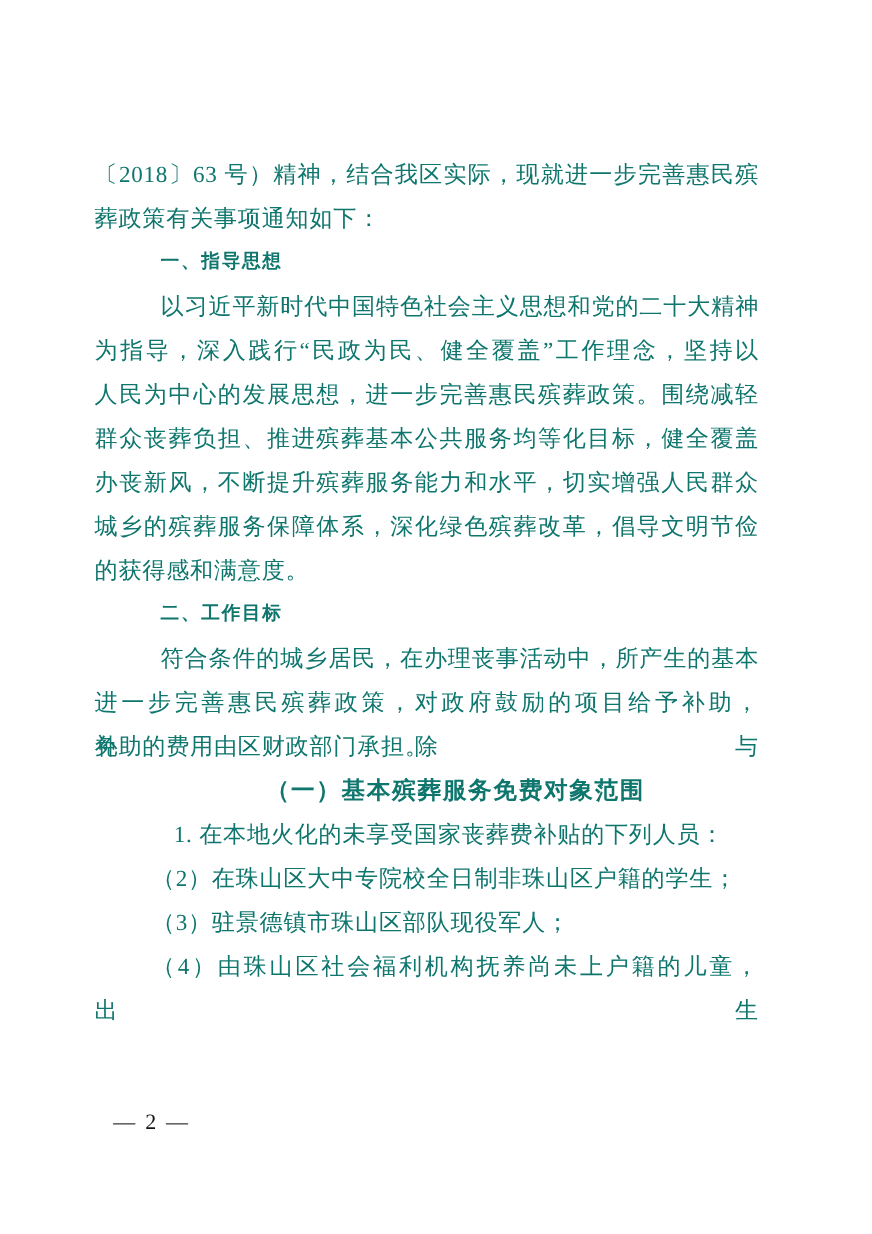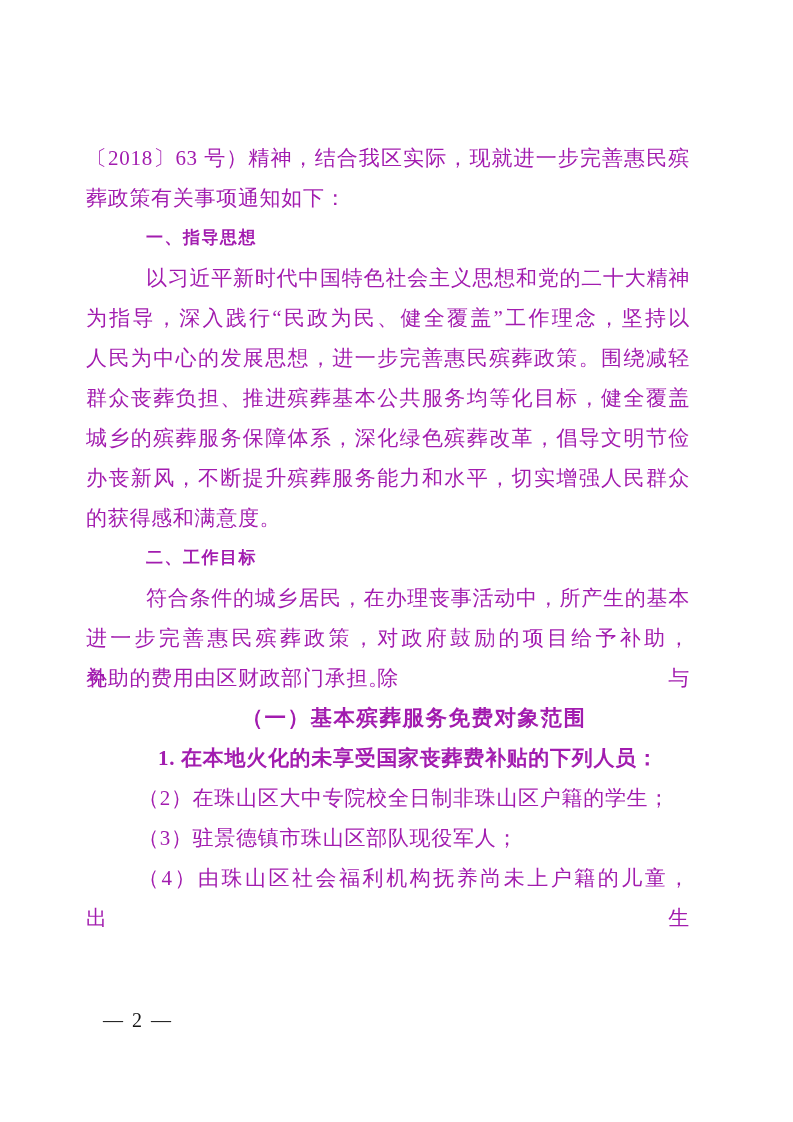--- a/index.html
+++ b/index.html
@@ -19,34 +19,34 @@
     left: 86px;
     top: 138px;
     width: 604px;
   }
   .line {
     height: 40px;
     line-height: 40px;
     font-family: "Liberation Serif", serif;
     font-size: 21px;
     letter-spacing: 0.7px;
-    color: #a21caf;
+    color: #0f766e;
     text-align: left;
     word-break: keep-all;
     overflow: visible;
   }
   
   .fill {
     text-align: justify;
     text-align-last: justify;
     text-justify: inter-character;
   }
   
   .indent       { text-indent: 60px; }
-  .indent-num   { text-indent: 72px; font-weight: bold; }
+  .indent-num   { text-indent: 72px; }
   .indent-paren { text-indent: 52px; }
   
   .h-hei {
     font-family: "Liberation Sans", sans-serif;
     font-weight: 700;
     font-size: 17px;
     letter-spacing: 1.5px;
   }
   
   .h-kai {
@@ -73,22 +73,22 @@
 
 <div class="page">
   <div class="body-text" id="doc-lines">
       <div class="line fill">〔2018〕63 号）精神，结合我区实际，现就进一步完善惠民殡</div>
       <div class="line">葬政策有关事项通知如下：</div>
       <div class="line h-hei indent">一、指导思想</div>
       <div class="line indent fill">以习近平新时代中国特色社会主义思想和党的二十大精神</div>
       <div class="line fill">为指导，深入践行“民政为民、健全覆盖”工作理念，坚持以</div>
       <div class="line fill">人民为中心的发展思想，进一步完善惠民殡葬政策。围绕减轻</div>
       <div class="line fill">群众丧葬负担、推进殡葬基本公共服务均等化目标，健全覆盖</div>
+      <div class="line fill">办丧新风，不断提升殡葬服务能力和水平，切实增强人民群众</div>
       <div class="line fill">城乡的殡葬服务保障体系，深化绿色殡葬改革，倡导文明节俭</div>
-      <div class="line fill">办丧新风，不断提升殡葬服务能力和水平，切实增强人民群众</div>
       <div class="line">的获得感和满意度。</div>
       <div class="line h-hei indent">二、工作目标</div>
       <div class="line indent fill">符合条件的城乡居民，在办理丧事活动中，所产生的基本</div>
       <div class="line fill">进一步完善惠民殡葬政策，对政府鼓励的项目给予补助，免除与</div>
       <div class="line">补助的费用由区财政部门承担。</div>
       <div class="line h-kai indent-paren">（一）基本殡葬服务免费对象范围</div>
       <div class="line indent-num">1. 在本地火化的未享受国家丧葬费补贴的下列人员：</div>
       <div class="line indent-paren">（2）在珠山区大中专院校全日制非珠山区户籍的学生；</div>
       <div class="line indent-paren">（3）驻景德镇市珠山区部队现役军人；</div>
       <div class="line indent-paren fill">（4）由珠山区社会福利机构抚养尚未上户籍的儿童，出生</div>

